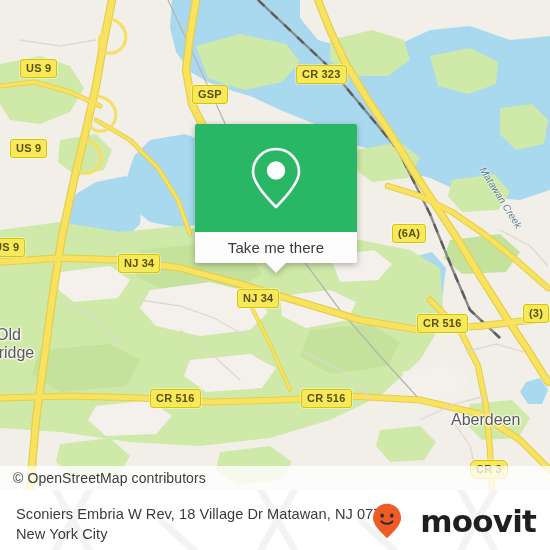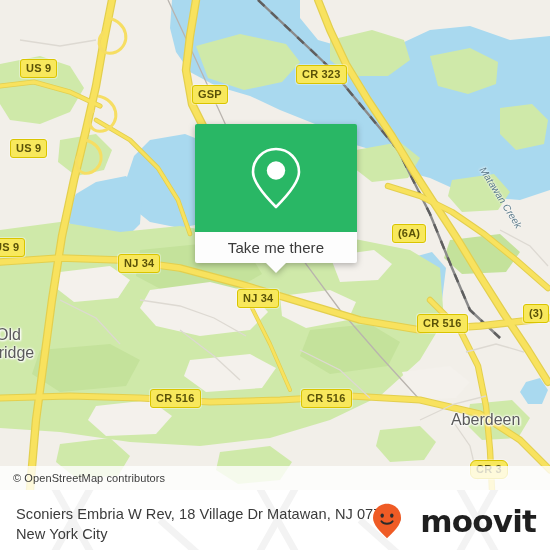--- a/index.html
+++ b/index.html
@@ -50,21 +50,21 @@
     text-shadow:0 0 3px #fff,0 0 2px #fff;
   }
 
   
   #attrib{
     position:absolute;left:0;bottom:0;width:550px;height:24px;
     background:rgba(255,255,255,.78);
     display:flex;align-items:center;
   }
   #attrib span{
-    font-size:11px;color:#3c3c3c;padding-left:13px;letter-spacing:.1px;
+    font-size:14px;color:#3c3c3c;padding-left:13px;letter-spacing:.1px;
   }
 
   
   #callout{
     position:absolute;left:195px;top:124px;width:162px;
     filter:drop-shadow(0 2px 3px rgba(0,0,0,.28));
   }
   #callout .top{
     height:108px;background:#29b765;border-radius:2px 2px 0 0;
     display:flex;align-items:center;justify-content:center;

